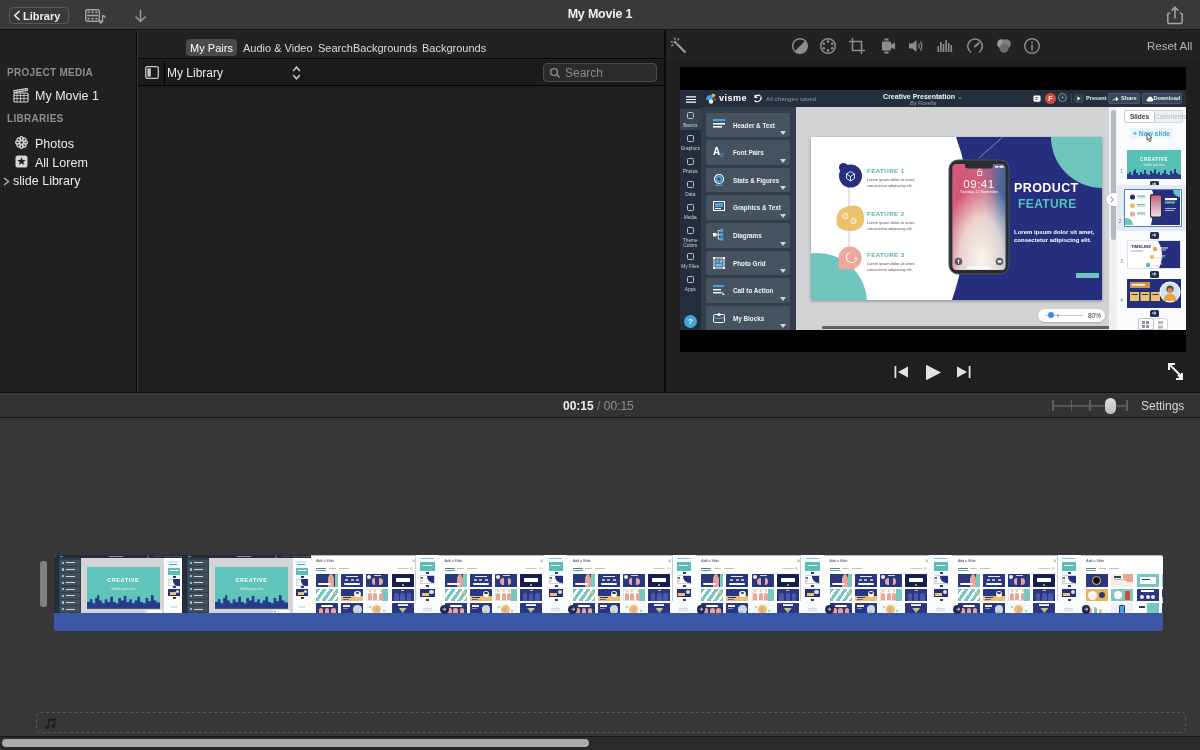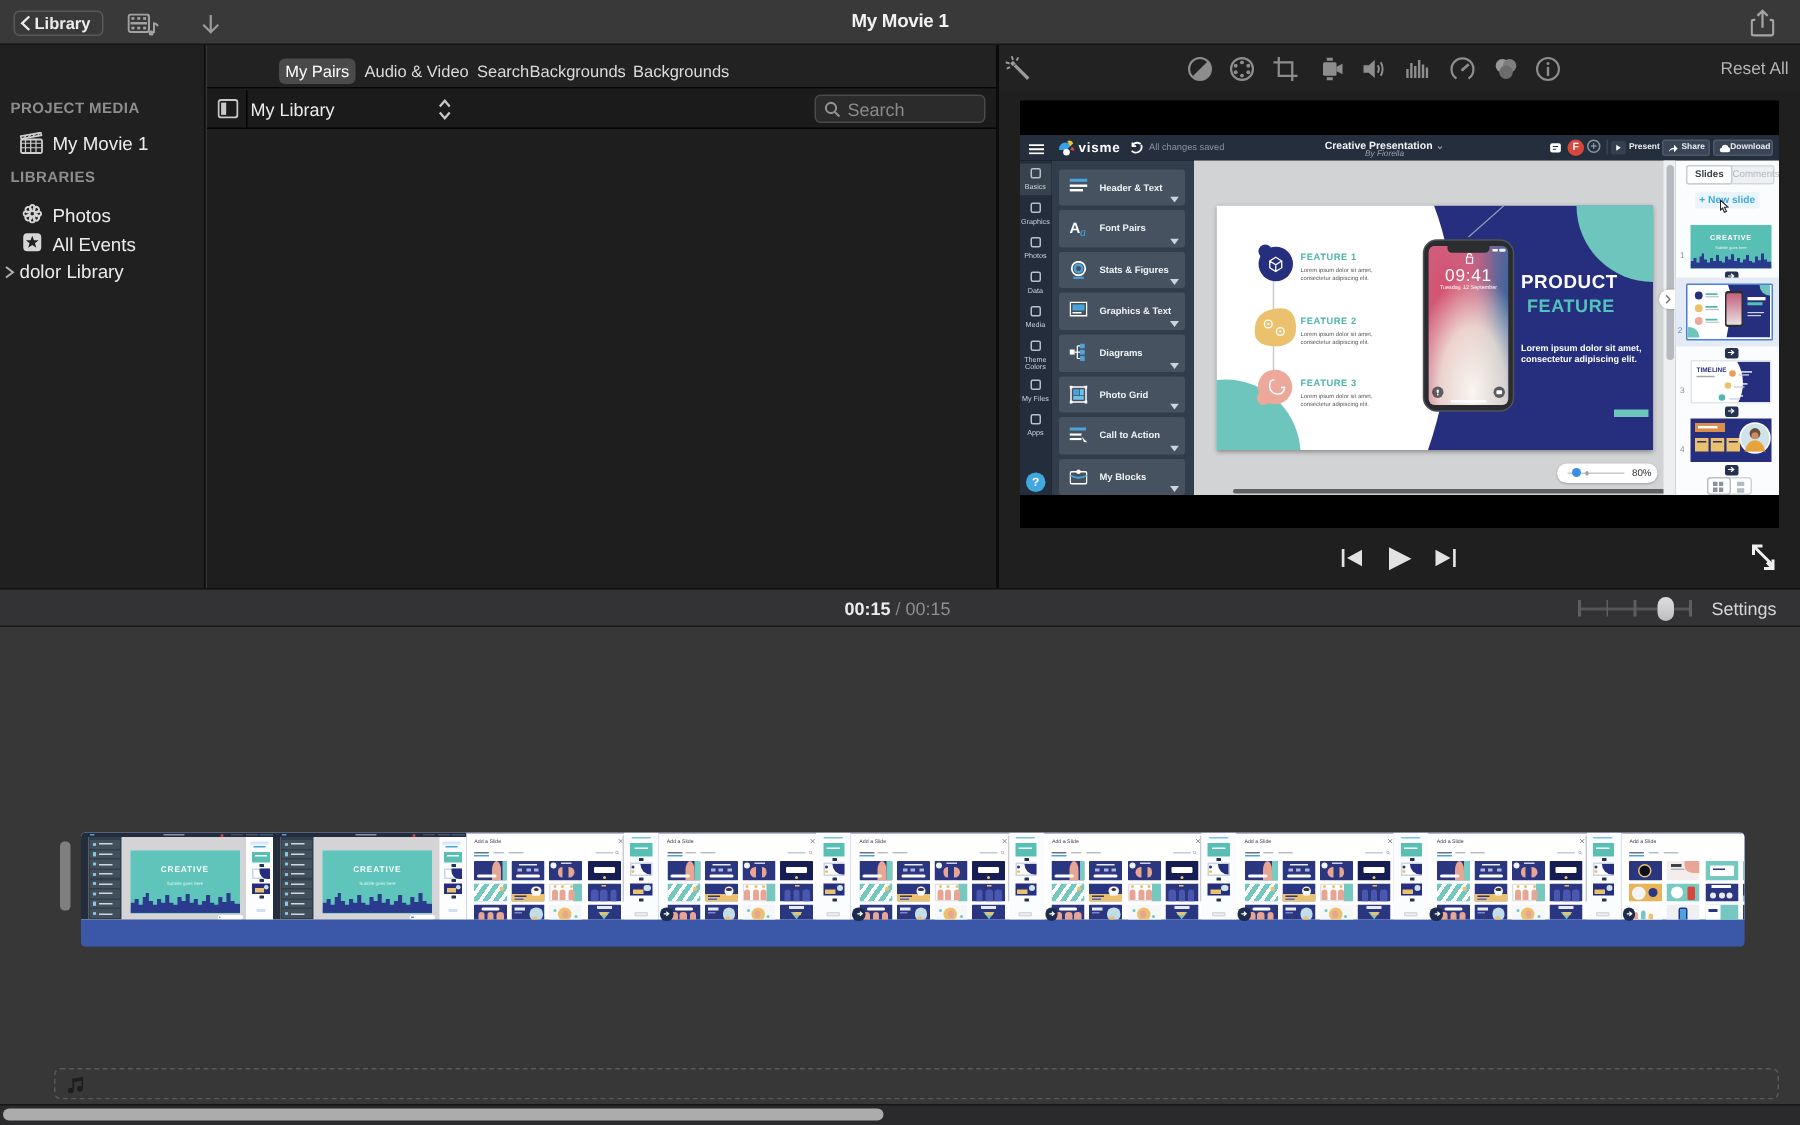--- a/index.html
+++ b/index.html
@@ -57,25 +57,25 @@
         <ellipse cx="18.3" cy="7.7" rx="3.7" ry="3.7" transform="rotate(-45 18.3 7.7)"></ellipse>
  <ellipse cx="7.7" cy="18.3" rx="3.7" ry="3.7" transform="rotate(-45 7.7 18.3)"></ellipse>
         <ellipse cx="18.3" cy="18.3" rx="3.7" ry="3.7" transform="rotate(45 18.3 18.3)"></ellipse>
  </g>
 </svg>
 <div class="abs" style="left:35px;top:137px;font-size:12.5px;color:#ececec;">Photos</div>
 <svg class="abs" style="left:15px;top:155px;" width="13" height="13" viewBox="0 0 13 13">
  <rect x="0.5" y="0.5" width="12" height="12" rx="2.6" fill="#d6d6d6"></rect>
  <path d="M6.5 2.2 L7.6 5.1 L10.7 5.2 L8.3 7.1 L9.2 10.1 L6.5 8.3 L3.8 10.1 L4.7 7.1 L2.3 5.2 L5.4 5.1 Z" fill="#202020"></path>
 </svg>
-<div class="abs" style="left:35px;top:156px;font-size:12.5px;color:#ececec;">All Events</div>
+<div class="abs" style="left:35px;top:156px;font-size:12.5px;color:#ececec;">All Lorem</div>
 <svg class="abs" style="left:3px;top:177px;" width="7" height="9" viewBox="0 0 7 9">
       <path d="M1 1 L5.6 4.5 L1 8" stroke="#b0b0b0" stroke-width="1.4" fill="none"></path>
     </svg>
-<div class="abs" style="left:13px;top:174px;font-size:12.5px;color:#ececec;">dolor Library</div>
+<div class="abs" style="left:13px;top:174px;font-size:12.5px;color:#ececec;">slide Library</div>
 
 <div class="abs" style="left:138px;top:30px;width:527px;height:362px;background:#1e1e1e;"></div>
 <div class="abs" style="left:138px;top:30px;width:527px;height:29px;background:#222222;border-bottom:1px solid #060606;"></div>
 <div class="abs" style="left:186px;top:39px;width:51px;height:17px;background:#4a4a4a;border-radius:4px;"></div>
 <div class="abs" style="left:186px;top:41.5px;width:51px;text-align:center;font-size:11px;color:#ffffff;">My Pairs</div>
 <div class="abs" style="left:243px;top:41.5px;font-size:11px;color:#dcdcdc;">Audio &amp; Video</div>
 <div class="abs" style="left:318px;top:41.5px;font-size:11px;color:#dcdcdc;">Search</div>
 <div class="abs" style="left:353px;top:41.5px;font-size:11px;color:#dcdcdc;">Backgrounds</div>
 <div class="abs" style="left:422px;top:41.5px;font-size:11px;color:#dcdcdc;">Backgrounds</div>
 <div class="abs" style="left:138px;top:60px;width:527px;height:26px;background:#1b1b1b;border-bottom:1px solid #040404;"></div>

